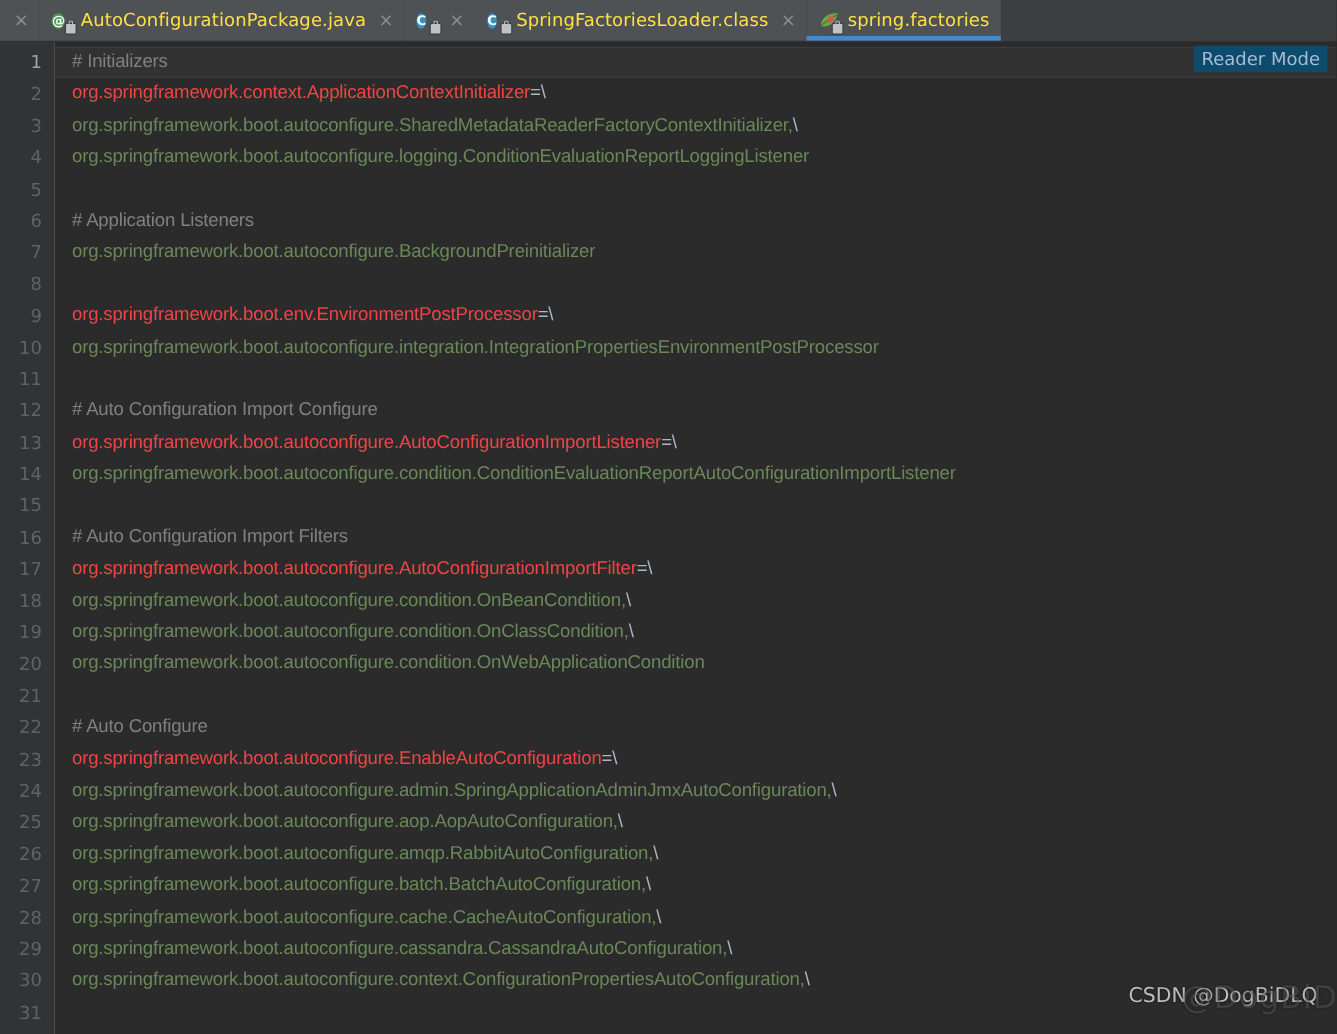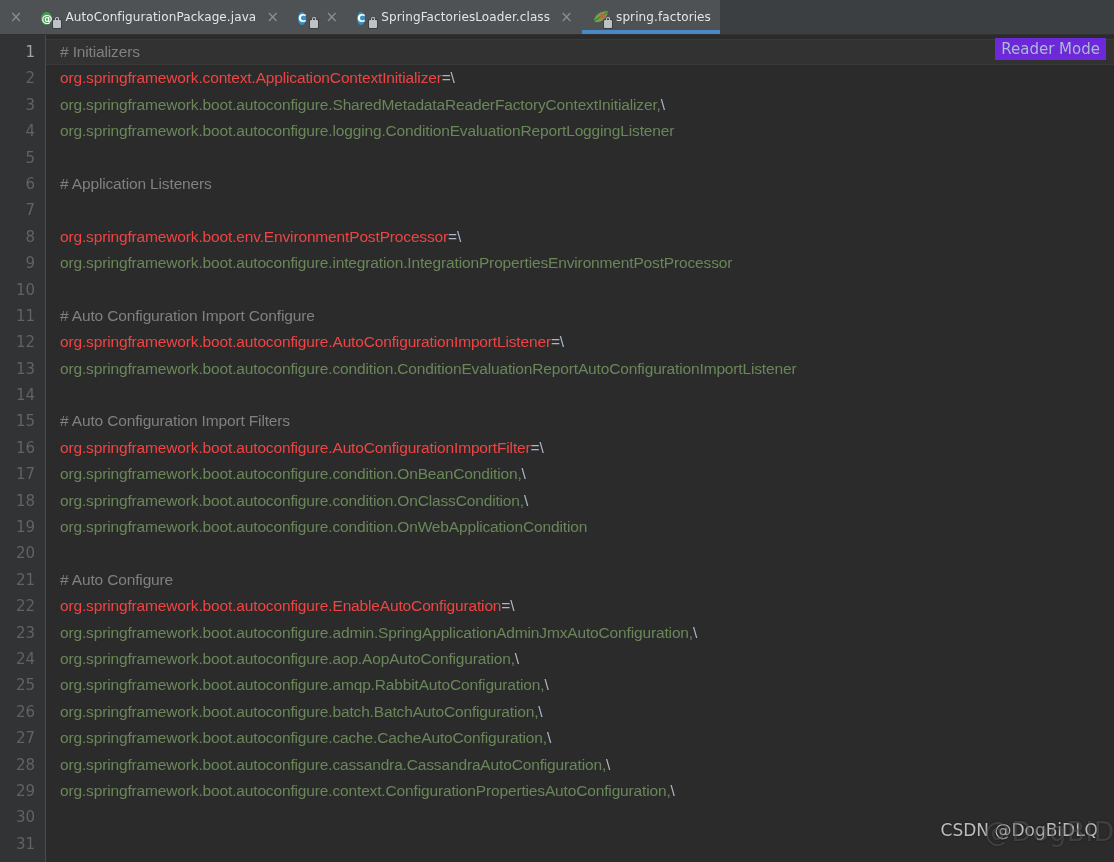--- a/index.html
+++ b/index.html
@@ -56,22 +56,22 @@
   .tab.active .tab-underline {
     position: absolute;
     left: 0;
     right: 0;
     bottom: 0;
     height: 4px;
     background: #4A88C7;
   }
 
   .tab-label {
-    color: #e5e5e5;
-    font-size: 12px;
+    color: #fde047;
+    font-size: 15px;
     letter-spacing: 0.1px;
   }
 
   .tab-close {
     color: #8C8F91;
     font-size: 15px;
     line-height: 1;
     margin-left: 3px;
     width: 13px;
     text-align: center;
@@ -205,21 +205,21 @@
 
   
   .reader-mode {
     position: absolute;
     top: 38px;
     right: 8px;
     color: #A8BCD0;
     font-family: "DejaVu Sans", sans-serif;
     font-size: 15px;
     padding: 2px 6px;
-    background: #6d28d9;
+    background: #0c4a6e;
     z-index: 5;
   }
 
   
   .watermark {
     position: absolute;
     right: 16px;
     bottom: 22px;
     color: #D7D7D7;
     opacity: 0.85;
@@ -314,20 +314,21 @@
           <div class="lnum">32</div>
         </div>
     </div>
     <div class="code" id="code-area">
         <div class="cline current"><span class="tok-comment"># Initializers</span></div>
         <div class="cline"><span class="tok-key">org.springframework.context.ApplicationContextInitializer</span><span class="tok-punct">=\</span></div>
         <div class="cline"><span class="tok-value">org.springframework.boot.autoconfigure.SharedMetadataReaderFactoryContextInitializer,</span><span class="tok-punct">\</span></div>
         <div class="cline"><span class="tok-value">org.springframework.boot.autoconfigure.logging.ConditionEvaluationReportLoggingListener</span></div>
         <div class="cline"></div>
         <div class="cline"><span class="tok-comment"># Application Listeners</span></div>
+        <div class="cline"><span class="tok-value">org.springframework.boot.autoconfigure.BackgroundPreinitializer</span></div>
         <div class="cline"></div>
         <div class="cline"><span class="tok-key">org.springframework.boot.env.EnvironmentPostProcessor</span><span class="tok-punct">=\</span></div>
         <div class="cline"><span class="tok-value">org.springframework.boot.autoconfigure.integration.IntegrationPropertiesEnvironmentPostProcessor</span></div>
         <div class="cline"></div>
         <div class="cline"><span class="tok-comment"># Auto Configuration Import Configure</span></div>
         <div class="cline"><span class="tok-key">org.springframework.boot.autoconfigure.AutoConfigurationImportListener</span><span class="tok-punct">=\</span></div>
         <div class="cline"><span class="tok-value">org.springframework.boot.autoconfigure.condition.ConditionEvaluationReportAutoConfigurationImportListener</span></div>
         <div class="cline"></div>
         <div class="cline"><span class="tok-comment"># Auto Configuration Import Filters</span></div>
         <div class="cline"><span class="tok-key">org.springframework.boot.autoconfigure.AutoConfigurationImportFilter</span><span class="tok-punct">=\</span></div>

